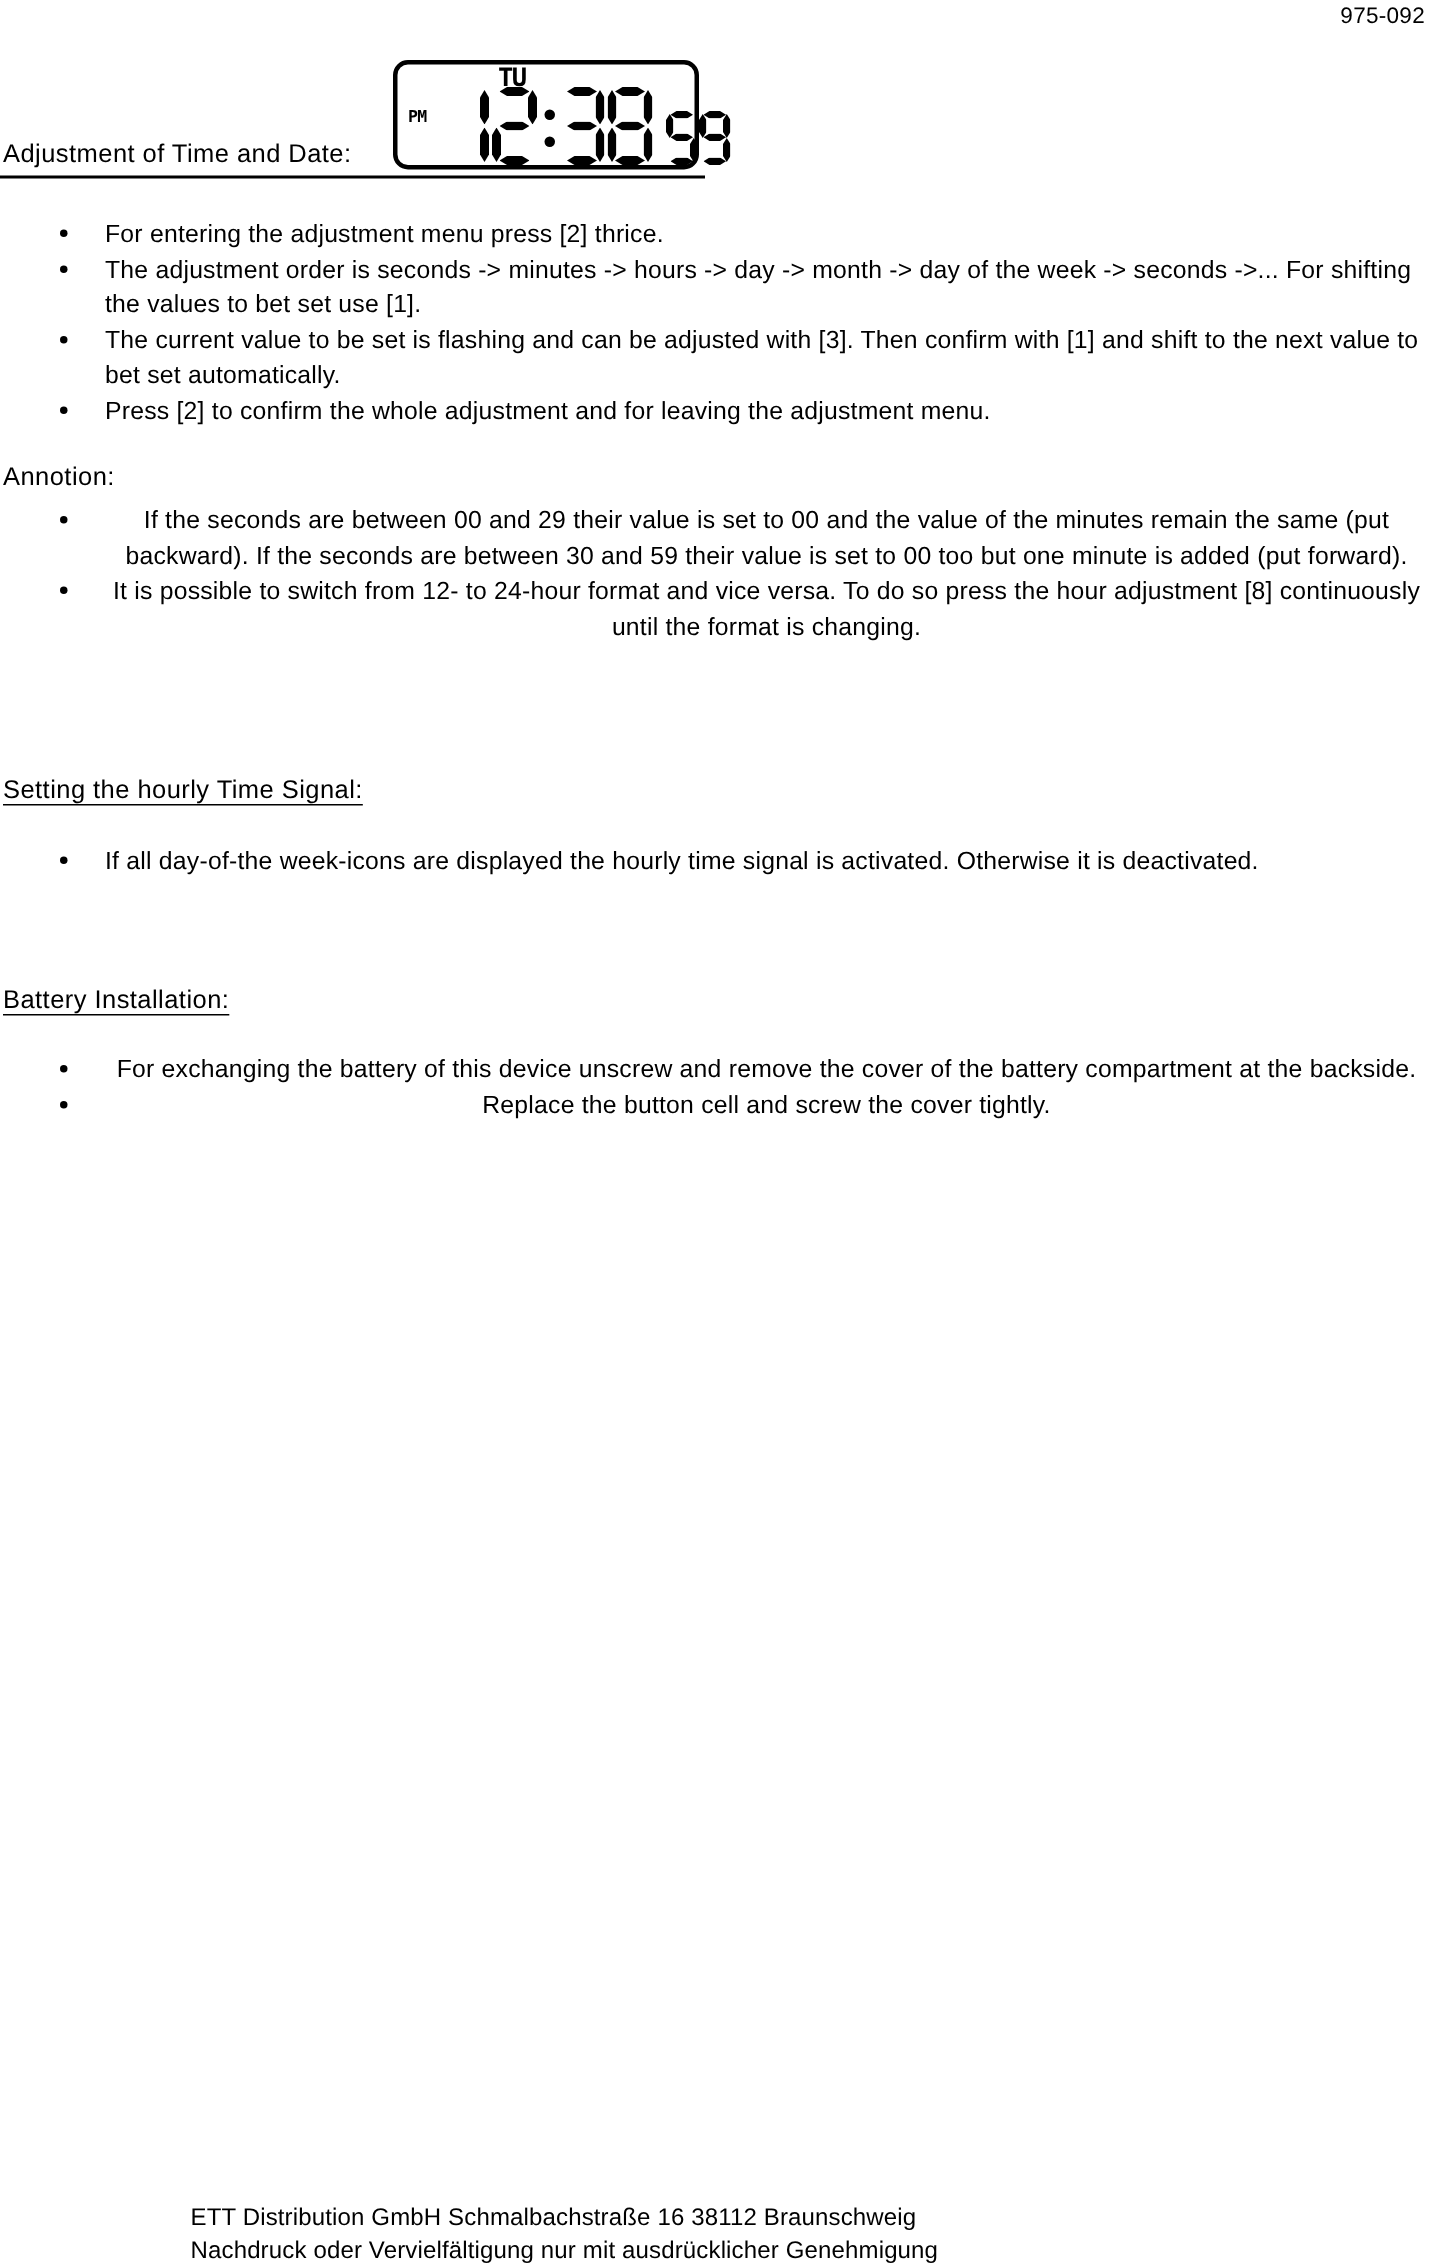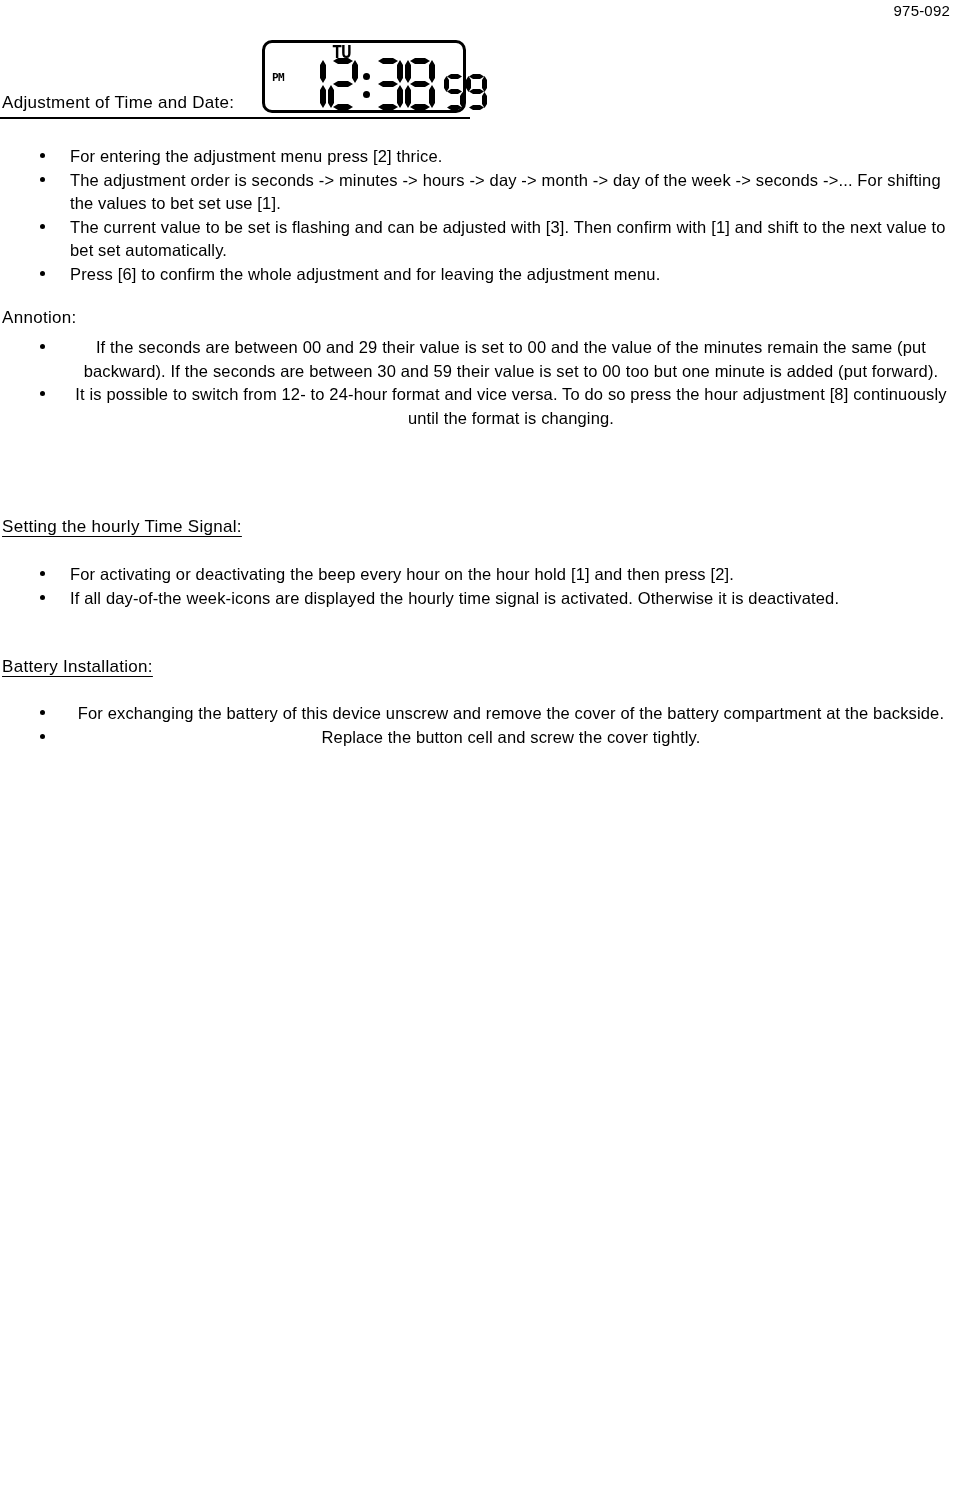--- a/index.html
+++ b/index.html
@@ -288,38 +288,41 @@
     </div>
   </div>
 
   <div class="section-heading heading-main">Adjustment of Time and Date:</div>
   <div class="heading-rule"></div>
 
   <ul class="bullet-list list-adjust">
     <li class="bullet-item"><span class="bullet-dot"></span><span>For entering the adjustment menu press [2] thrice.</span></li>
     <li class="bullet-item"><span class="bullet-dot"></span><span>The adjustment order is seconds -&gt; minutes -&gt; hours -&gt; day -&gt; month -&gt; day of the week -&gt; seconds -&gt;... For shifting the values to bet set use [1].</span></li>
     <li class="bullet-item"><span class="bullet-dot"></span><span>The current value to be set is flashing and can be adjusted with [3]. Then confirm with [1] and shift to the next value to bet set automatically.</span></li>
-    <li class="bullet-item"><span class="bullet-dot"></span><span>Press [6] to confirm the whole adjustment and for leaving the adjustment menu.</span></li>
+    <li class="bullet-item"><span class="bullet-dot"></span><span>Press [2] to confirm the whole adjustment and for leaving the adjustment menu.</span></li>
   </ul>
 
   <div class="section-heading label-annotion">Annotion:</div>
 
   <ul class="bullet-list list-annotion">
     <li class="bullet-item"><span class="bullet-dot"></span><span>If the seconds are between 00 and 29 their value is set to 00 and the value of the minutes remain the same (put backward). If the seconds are between 30 and 59 their value is set to 00 too but one minute is added (put forward).</span></li>
     <li class="bullet-item"><span class="bullet-dot"></span><span>It is possible to switch from 12- to 24-hour format and vice versa. To do so press the hour adjustment [8] continuously until the format is changing.</span></li>
   </ul>
 
   <div class="section-heading heading-hourly heading-underlined">Setting the hourly Time Signal:</div>
 
   <ul class="bullet-list list-hourly">
-    <li class="bullet-item"><span class="bullet-dot"></span><span>For activating or deactivating the beep every hour on the hour hold [1] and then press [2].</span></li>
     <li class="bullet-item"><span class="bullet-dot"></span><span>If all day-of-the week-icons are displayed the hourly time signal is activated. Otherwise it is deactivated.</span></li>
   </ul>
 
   <div class="section-heading heading-battery heading-underlined">Battery Installation:</div>
 
   <ul class="bullet-list list-battery">
     <li class="bullet-item"><span class="bullet-dot"></span><span>For exchanging the battery of this device unscrew and remove the cover of the battery compartment at the backside.</span></li>
     <li class="bullet-item"><span class="bullet-dot"></span><span>Replace the button cell and screw the cover tightly.</span></li>
   </ul>
 
+  <div class="footer">
+    <div>ETT Distribution GmbH Schmalbachstraße 16 38112 Braunschweig</div>
+    <div>Nachdruck oder Vervielfältigung nur mit ausdrücklicher Genehmigung</div>
+  </div>
 
 </div>
 
 </body></html>

